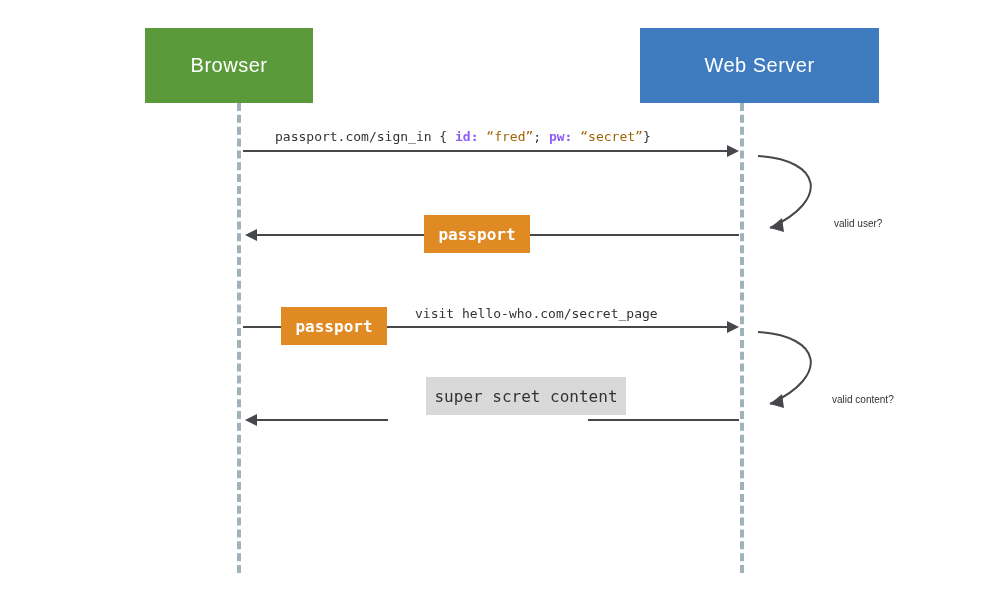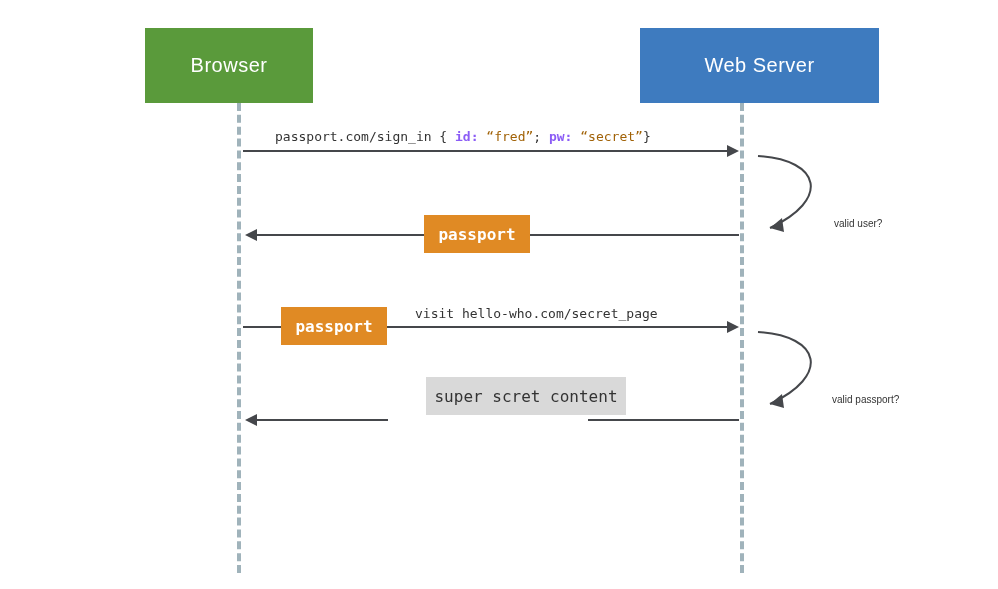--- a/index.html
+++ b/index.html
@@ -124,18 +124,18 @@
   <span>visit </span><span>hello-who.com/secret_page</span>
 </div>
 <div class="msg-line" style="left:243px; top:326px; width:38px;"></div>
 <div class="msg-line" style="left:387px; top:326px; width:342px;"></div>
 <div class="arrow-right-head" style="left:727px; top:321px;"></div>
 
 <svg class="curve" style="left:752px; top:326px;" width="140" height="90">
   <path d="M6,6 C70,10 78,50 18,78"></path>
   <polygon points="18,78 30,68 32,82"></polygon>
 </svg>
-<div class="side-label" style="left:832px; top:394px;">valid passport?</div>
+<div class="side-label" style="left:832px; top:394px;">valid content?</div>
 
 <div class="token secret" style="left:388px; top:377px; width:200px; height:38px;margin-left:38px;">super scret content</div>
 <div class="msg-line" style="left:257px; top:419px; width:131px;"></div>
 <div class="msg-line" style="left:588px; top:419px; width:151px;"></div>
 <div class="arrow-left-head" style="left:245px; top:414px;"></div>
 
 </body></html>

